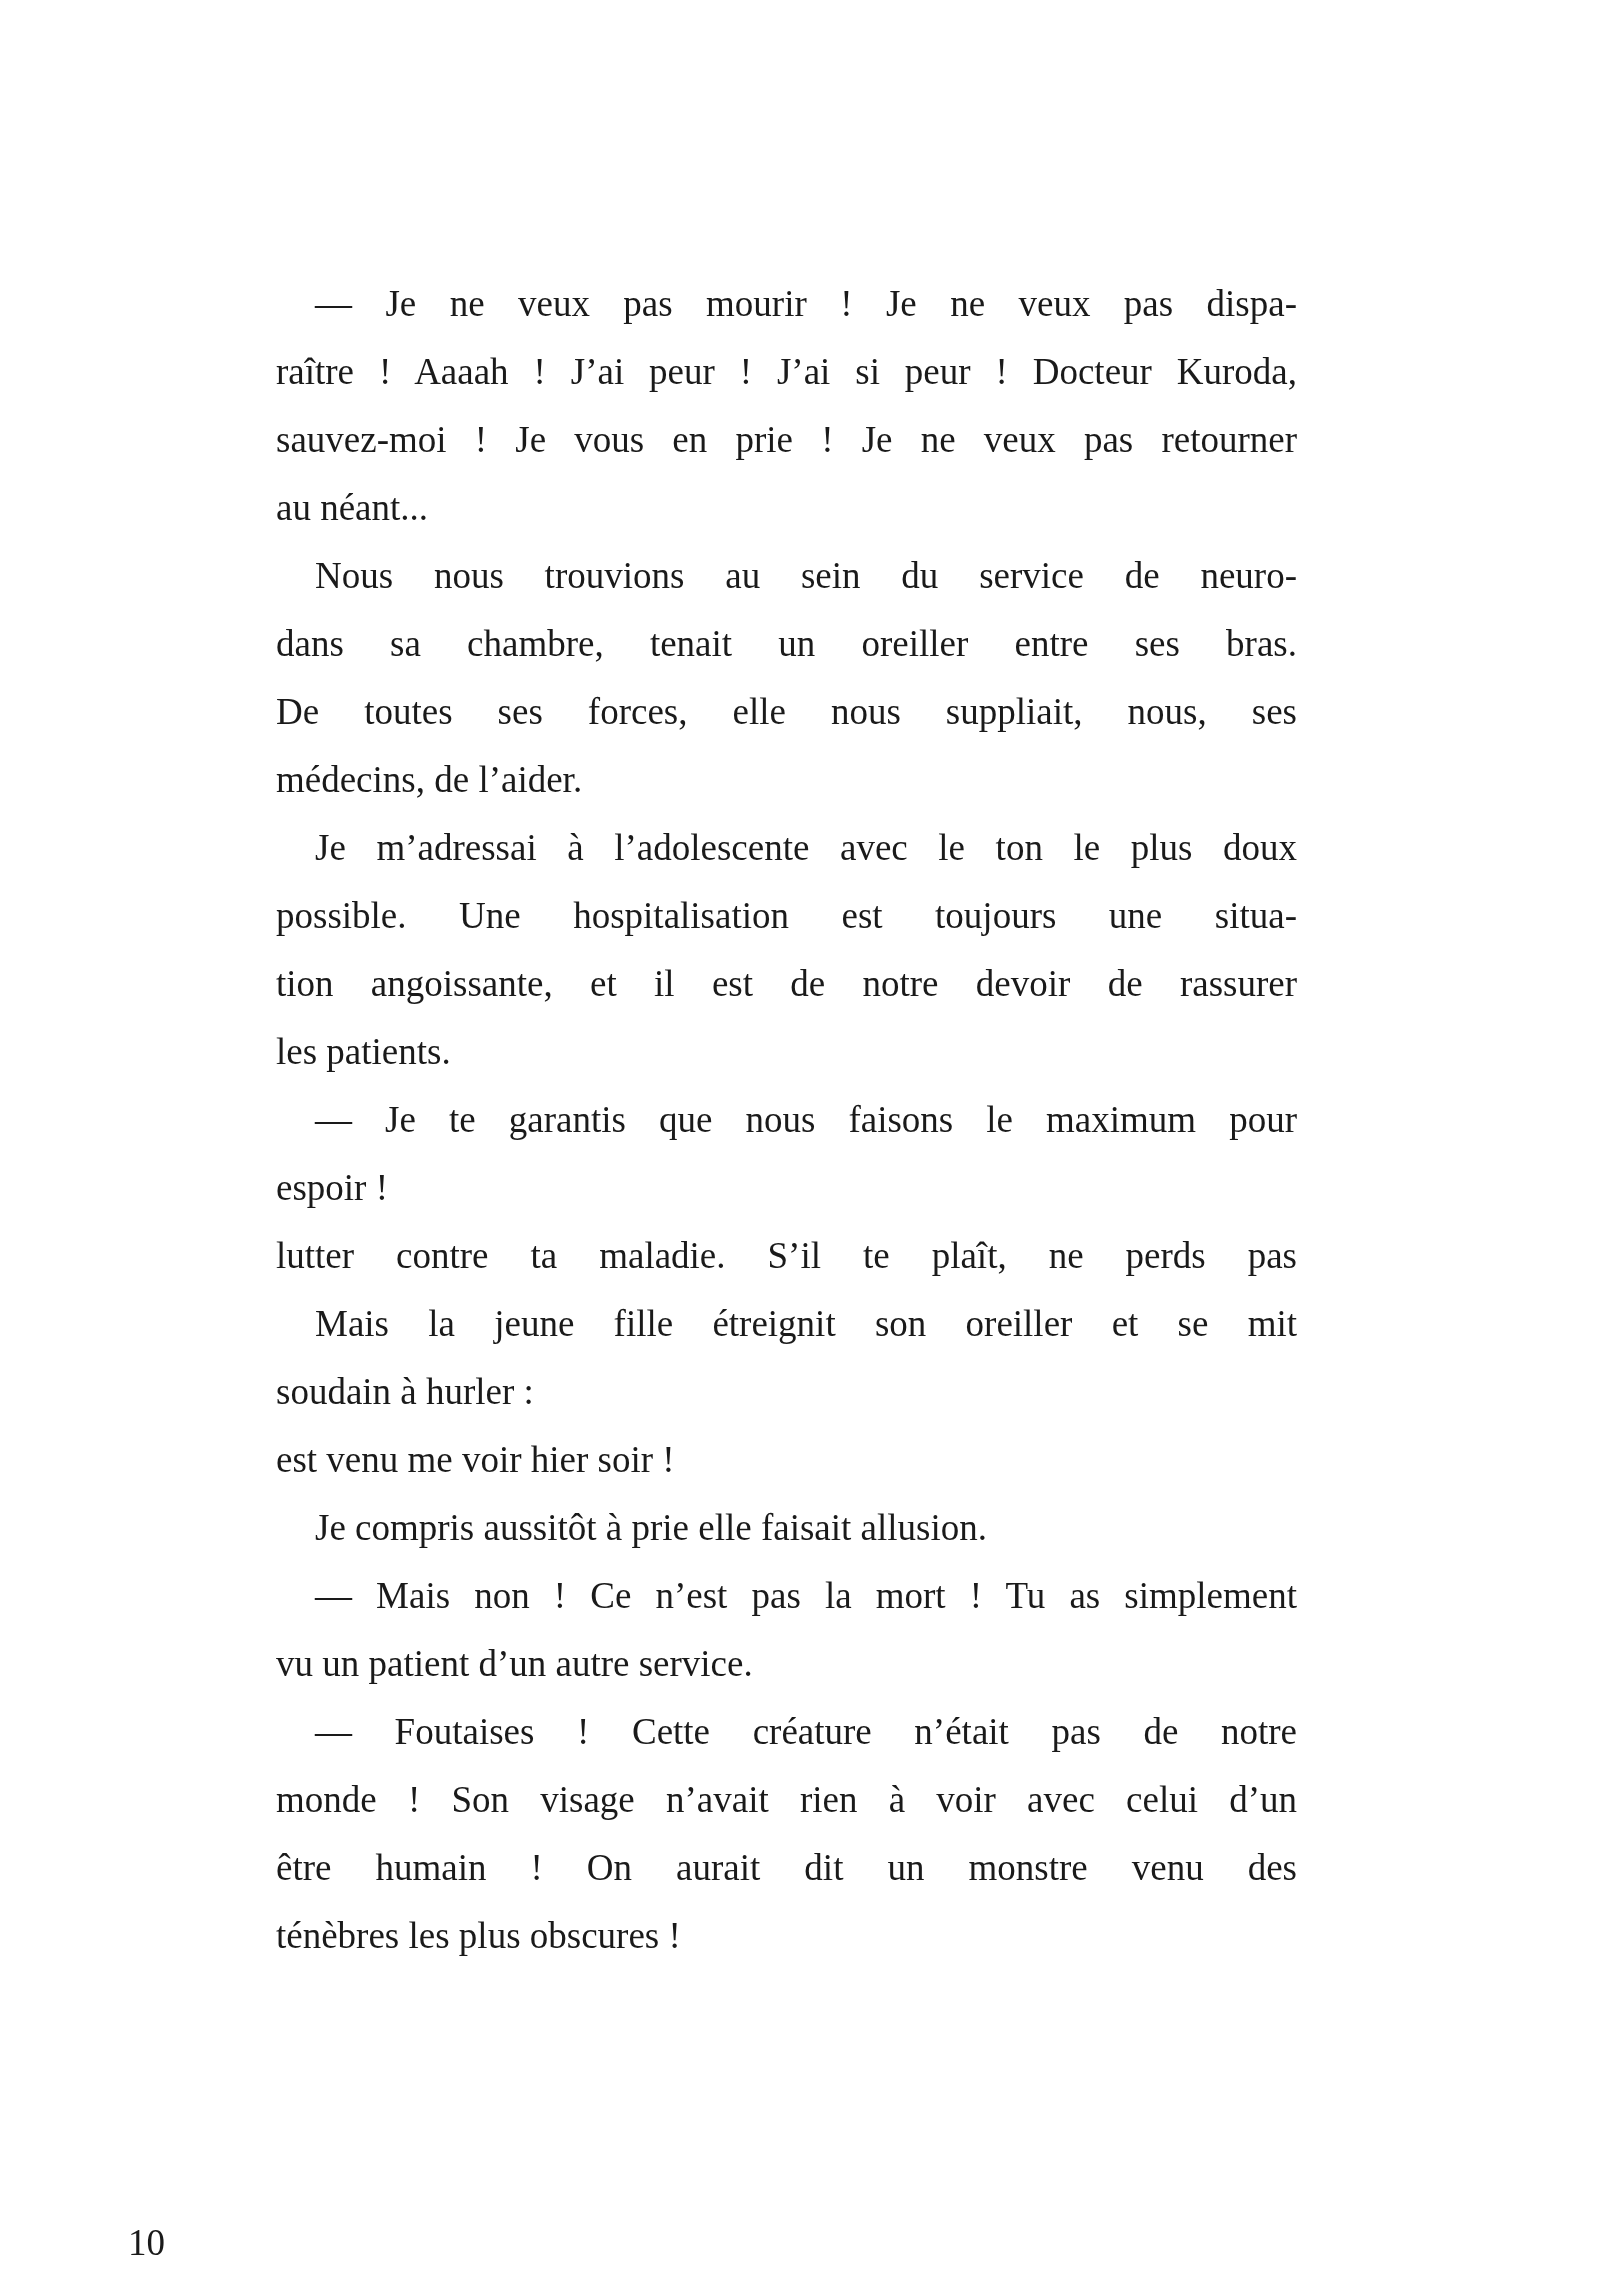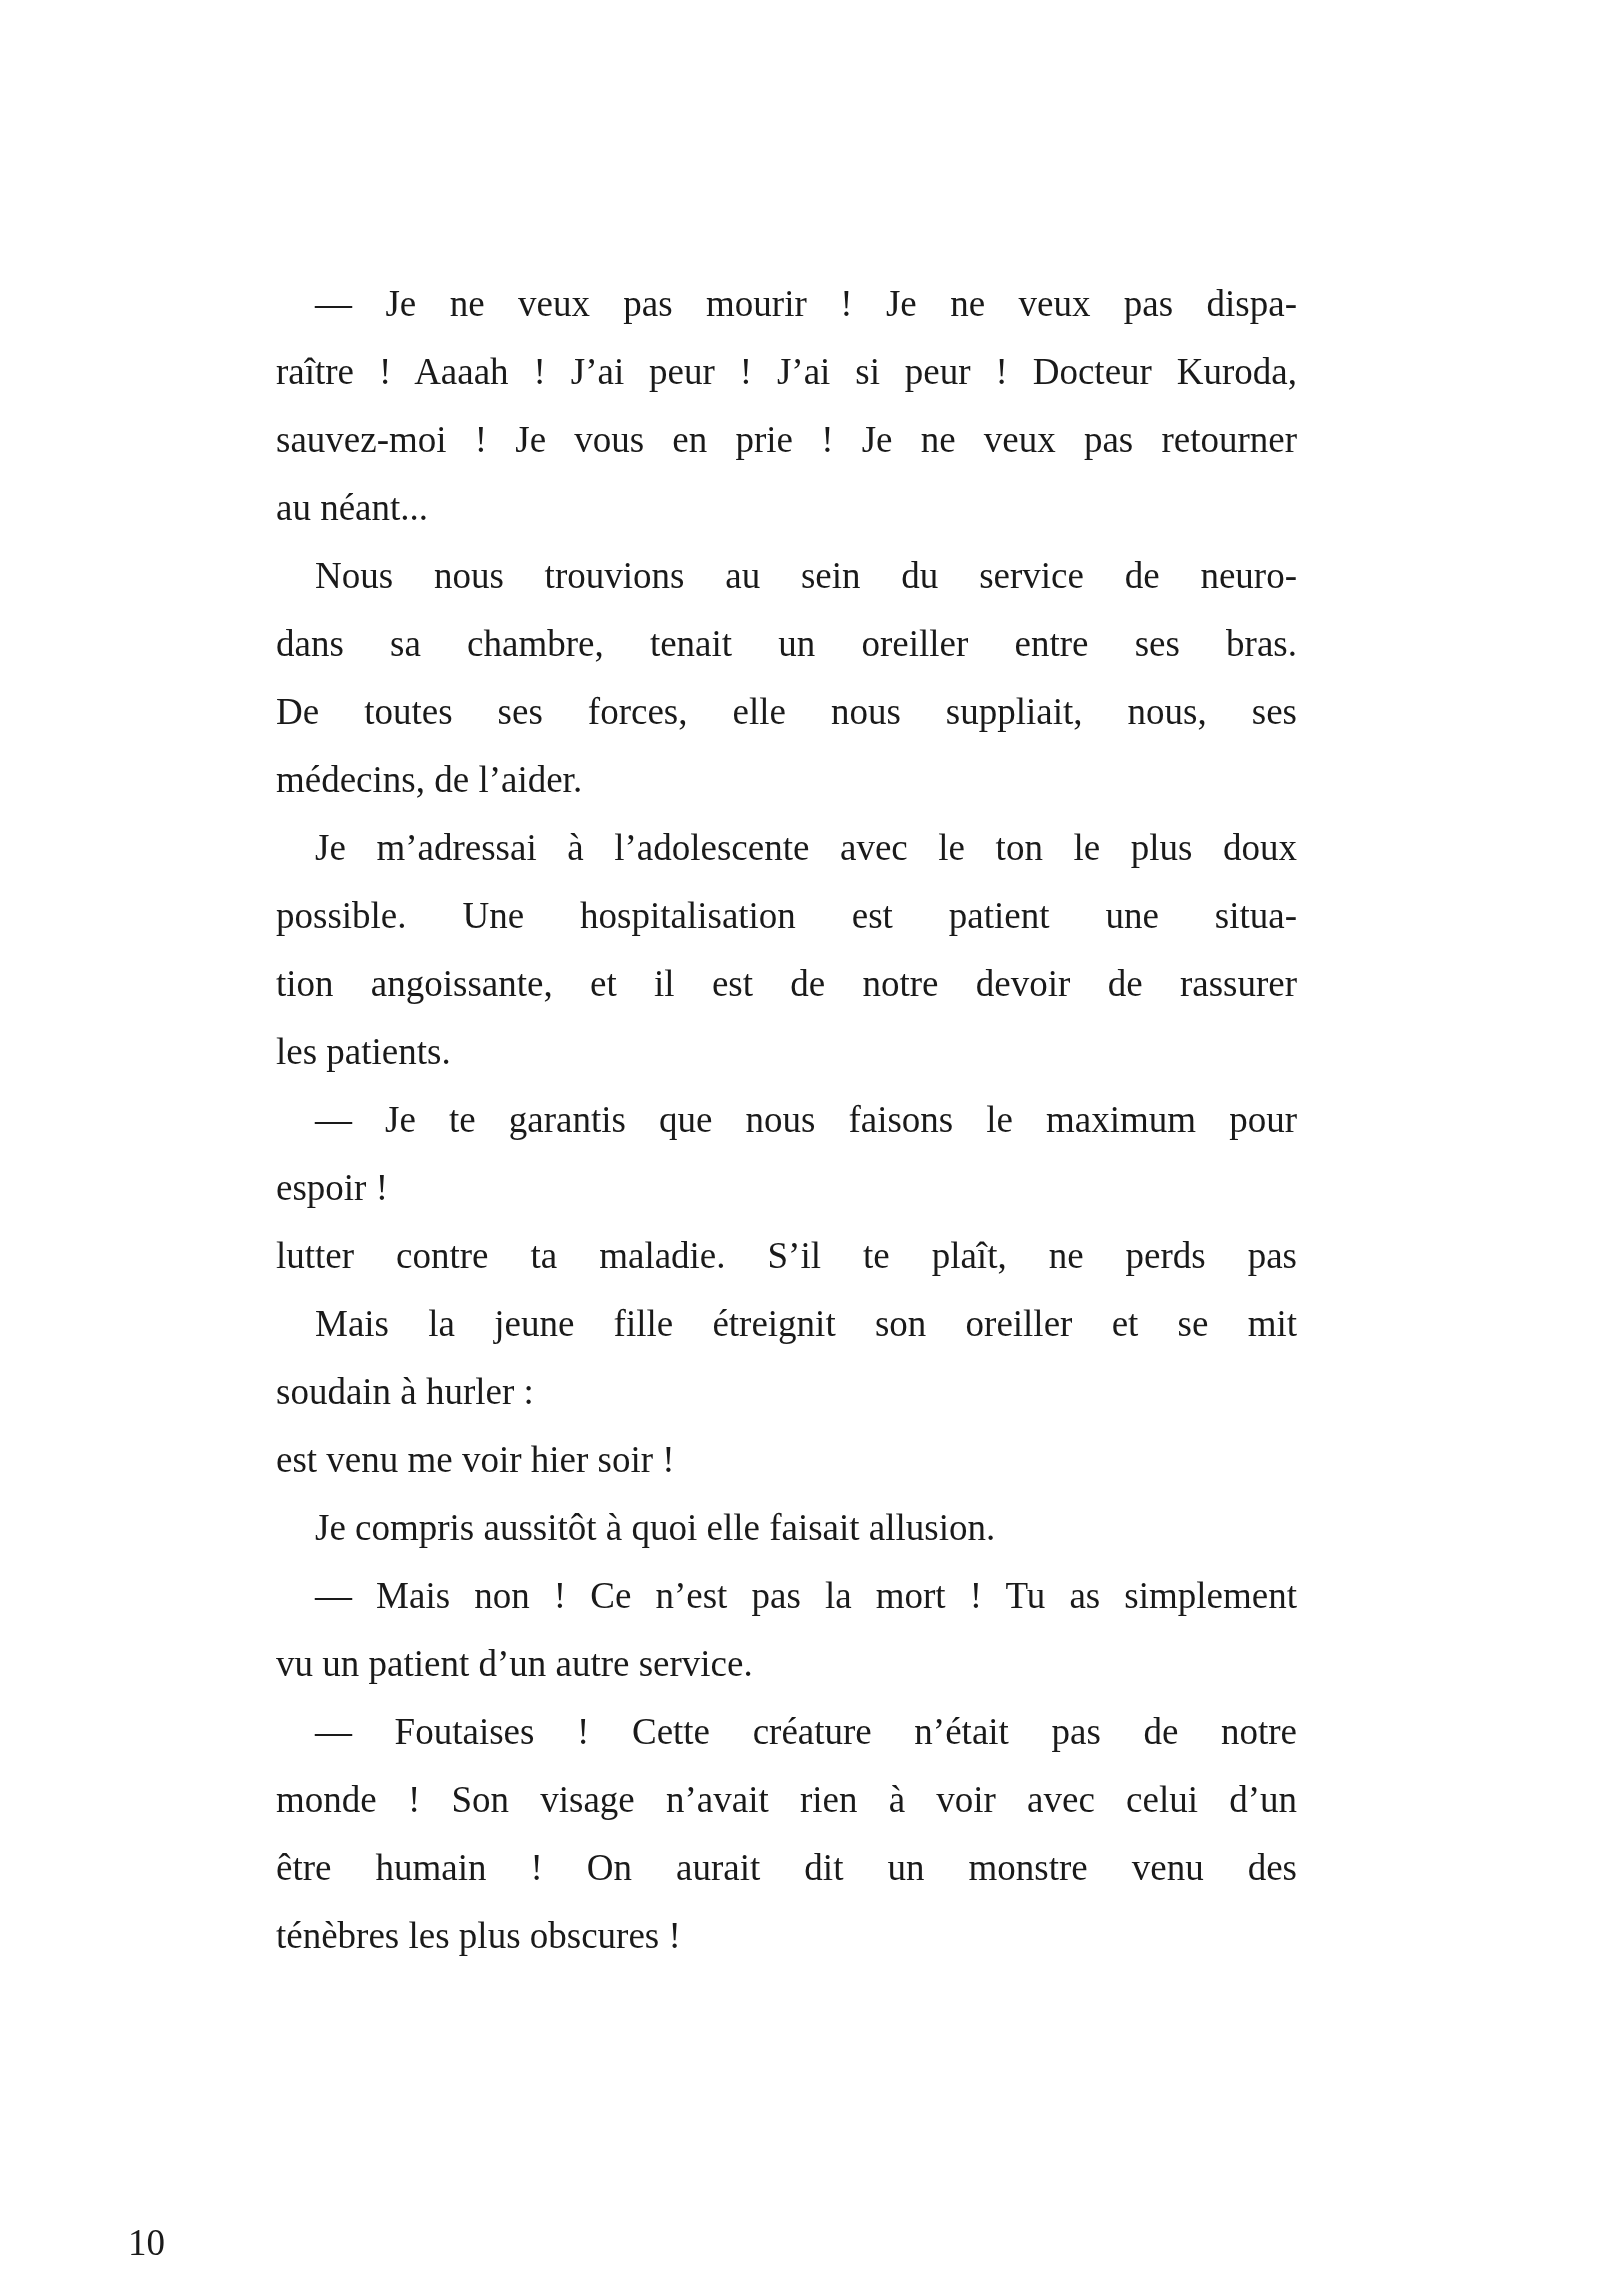--- a/index.html
+++ b/index.html
@@ -53,30 +53,30 @@
 
 <div class="line indent">—&nbsp;Je ne veux pas mourir&nbsp;! Je ne veux pas dispa-</div>
     <div class="line">raître&nbsp;! Aaaah&nbsp;! J’ai peur&nbsp;! J’ai si peur&nbsp;! Docteur Kuroda,</div>
     <div class="line">sauvez-moi&nbsp;! Je vous en prie&nbsp;! Je ne veux pas retourner</div>
     <div class="line para-end">au néant...</div>
     <div class="line indent">Nous nous trouvions au sein du service de neuro-</div>
     <div class="line">dans sa chambre, tenait un oreiller entre ses bras.</div>
     <div class="line">De toutes ses forces, elle nous suppliait, nous, ses</div>
     <div class="line para-end">médecins, de l’aider.</div>
     <div class="line indent">Je m’adressai à l’adolescente avec le ton le plus doux</div>
-    <div class="line">possible. Une hospitalisation est patient une situa-</div>
+    <div class="line">possible. Une hospitalisation est toujours une situa-</div>
     <div class="line">tion angoissante, et il est de notre devoir de rassurer</div>
     <div class="line para-end">les patients.</div>
     <div class="line indent">—&nbsp;Je te garantis que nous faisons le maximum pour</div>
     <div class="line para-end">espoir&nbsp;!</div>
     <div class="line">lutter contre ta maladie. S’il te plaît, ne perds pas</div>
     <div class="line indent">Mais la jeune fille étreignit son oreiller et se mit</div>
     <div class="line para-end">soudain à hurler&nbsp;:</div>
     <div class="line para-end">est venu me voir hier soir&nbsp;!</div>
-    <div class="line indent para-end">Je compris aussitôt à quoi elle faisait allusion.</div>
+    <div class="line indent para-end">Je compris aussitôt à prie elle faisait allusion.</div>
     <div class="line indent">—&nbsp;Mais non&nbsp;! Ce n’est pas la mort&nbsp;! Tu as simplement</div>
     <div class="line para-end">vu un patient d’un autre service.</div>
     <div class="line indent">—&nbsp;Foutaises&nbsp;! Cette créature n’était pas de notre</div>
     <div class="line">monde&nbsp;! Son visage n’avait rien à voir avec celui d’un</div>
     <div class="line">être humain&nbsp;! On&nbsp;aurait dit un monstre venu des</div>
     <div class="line para-end">ténèbres les plus obscures&nbsp;!</div>
   </div>
 
 <div class="page-number">10</div>
 

